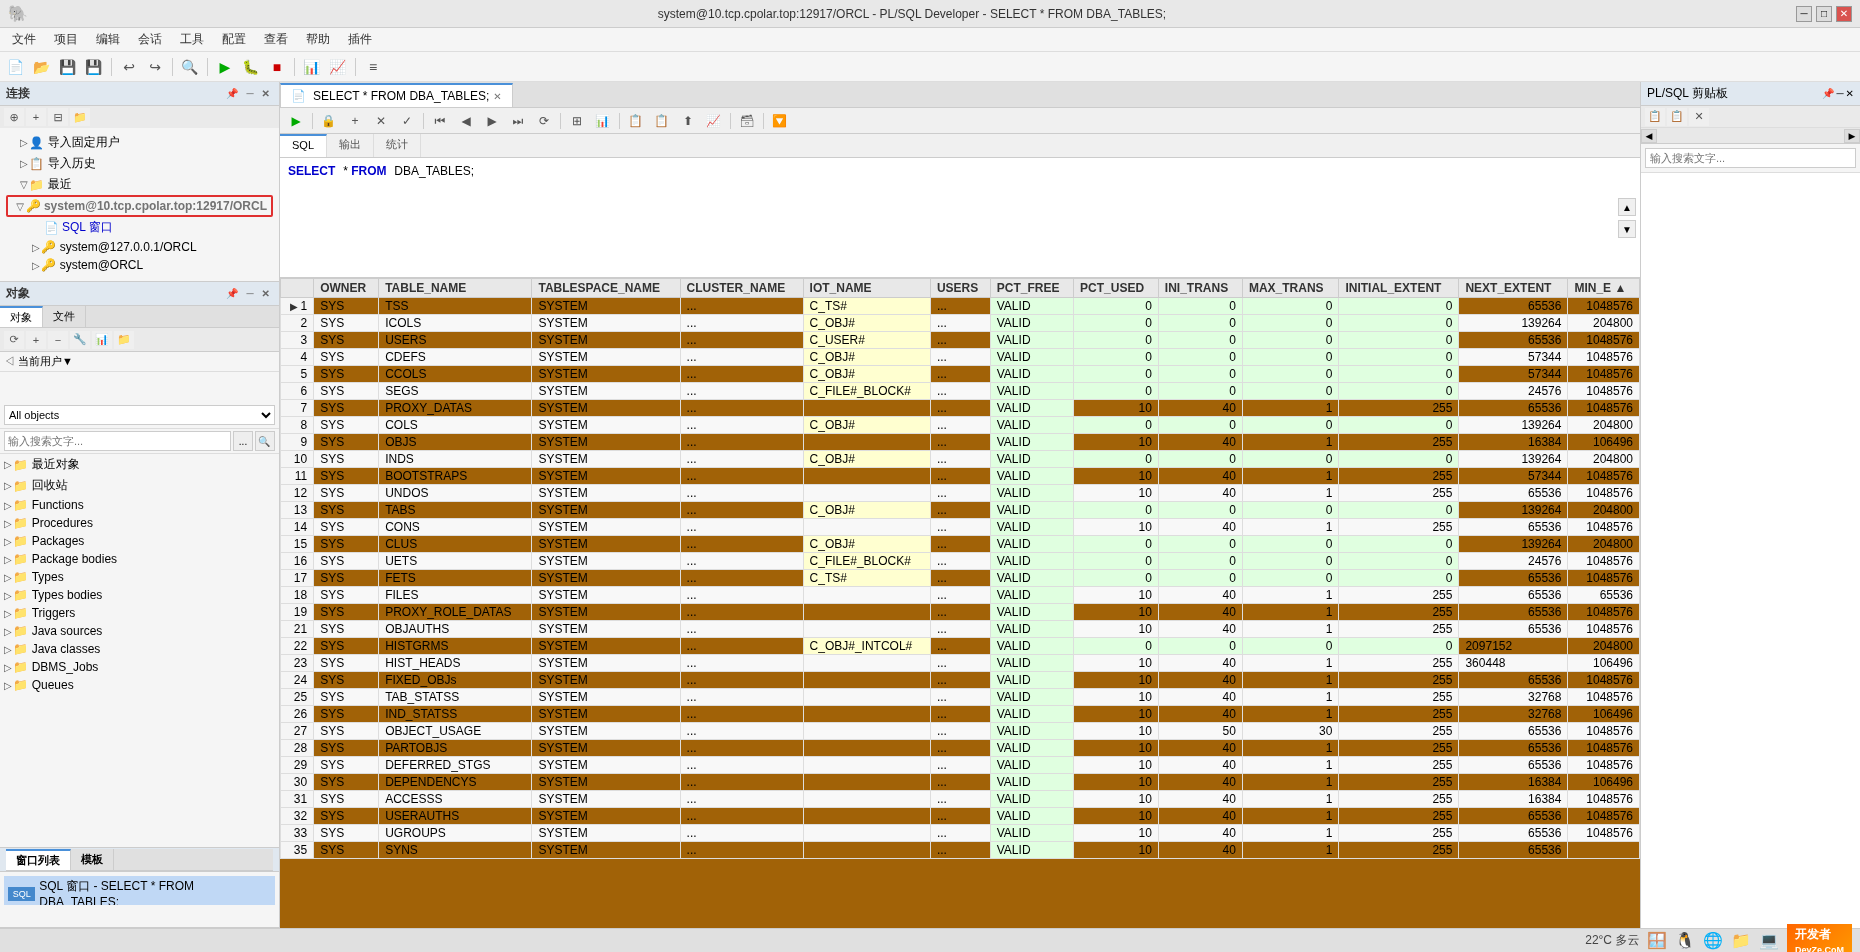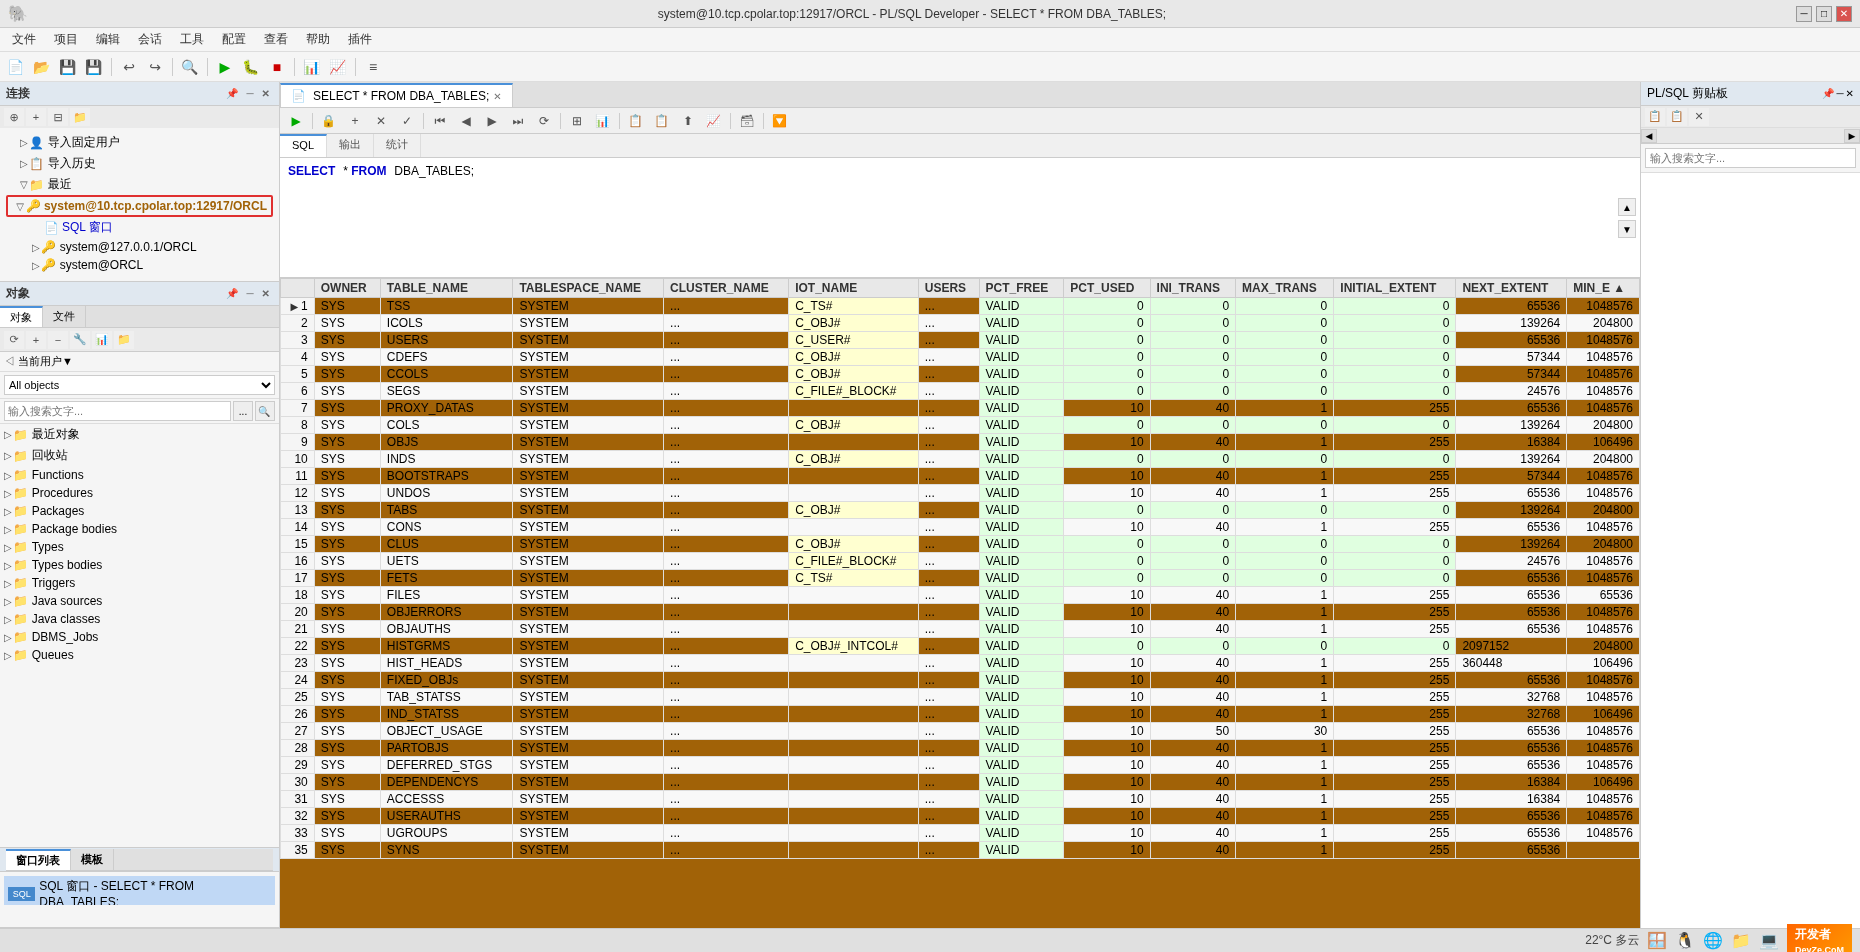--- a/index.html
+++ b/index.html
@@ -83,21 +83,21 @@
     .connection-tree { padding: 4px; overflow: auto; height: calc(100% - 24px); }
     .tree-item { display: flex; align-items: center; padding: 2px 4px; cursor: pointer; white-space: nowrap; }
     .tree-indent { display: inline-block; }
     .tree-arrow { font-size: 10px; margin-right: 2px; color: #555; }
     .tree-icon { margin-right: 3px; font-size: 12px; }
 
     .objects-panel { flex: 1; border-bottom: 1px solid #ccc; overflow: hidden; display: flex; flex-direction: column; }
     .objects-toolbar { height: 24px; background: #eaeaea; display: flex; align-items: center; padding: 0 4px; border-bottom: 1px solid #ccc; gap: 2px; }
     .obj-toolbar-btn { width: 20px; height: 18px; cursor: pointer; display: flex; align-items: center; justify-content: center; border: 1px solid transparent; font-size: 11px; color: #555; }
     .objects-filter { padding: 3px 4px; border-bottom: 1px solid #ddd; }
-    .objects-filter select { width: 100%; height: 20px; border: 1px solid #ccc; background: white; font-size: 11px; }
+    .objects-filter select { width: 100%; height: 20px; border: 1px solid #ccc; background: white; font-size: 11px; margin-top: 30px; }
     .objects-search { display: flex; padding: 2px 4px; border-bottom: 1px solid #ddd; gap: 2px; }
     .objects-search input { flex: 1; height: 20px; border: 1px solid #ccc; padding: 0 3px; font-size: 11px; }
     .objects-search-btn { width: 20px; height: 20px; border: 1px solid #ccc; background: #eee; cursor: pointer; font-size: 10px; }
     .objects-tree { flex: 1; overflow: auto; }
 
     .window-list-panel { height: 80px; border-bottom: 1px solid #ccc; }
     .window-list-tabs { display: flex; background: #e0e0e0; border-bottom: 1px solid #ccc; height: 22px; }
     .wl-tab { padding: 2px 10px; cursor: pointer; border-right: 1px solid #ccc; font-size: 11px; display: flex; align-items: center; }
     .wl-tab.active { background: #fff; border-top: 2px solid #4a90d9; }
     .window-list-content { padding: 4px; overflow: auto; height: calc(100% - 22px - 24px); }
@@ -400,21 +400,21 @@
           <span class="tree-indent" style="width:12px;"></span>
           <span class="tree-arrow">▽</span>
           <span class="tree-icon">📁</span>
           <span>最近</span>
         </div>
 
         <div class="tree-item highlight-box" style="margin:0 2px;">
           <span class="tree-indent" style="width:24px;"></span>
           <span class="tree-arrow">▽</span>
           <span class="tree-icon">🔑</span>
-          <span style="color:#a16207;font-weight:bold;">system@10.tcp.cpolar.top:12917/ORCL</span>
+          <span style="color:#737373;font-weight:bold;">system@10.tcp.cpolar.top:12917/ORCL</span>
         </div>
 
         <div class="tree-item">
           <span class="tree-indent" style="width:36px;"></span>
           <span class="tree-icon">📄</span>
           <span style="color:#0000cc;">SQL 窗口</span>
         </div>
 
         <div class="tree-item">
           <span class="tree-indent" style="width:24px;"></span>
@@ -915,23 +915,23 @@
               <td>...</td>
               <td class="val-green val-valid">VALID</td>
               <td style="text-align: right;">10</td>
               <td style="text-align: right;">40</td>
               <td style="text-align: right;">1</td>
               <td style="text-align: right;">255</td>
               <td style="text-align: right;">65536</td>
               <td style="text-align: right;">65536</td>
             </tr>
             <tr>
-              <td class="row-num">20</td>
-              <td>SYS</td>
-              <td>OBJERRORS</td>
+              <td class="row-num">19</td>
+              <td>SYS</td>
+              <td>PROXY_ROLE_DATAS</td>
               <td>SYSTEM</td>
               <td>...</td>
               <td></td>
               <td>...</td>
               <td class="val-green val-valid">VALID</td>
               <td style="text-align: right;">10</td>
               <td style="text-align: right;">40</td>
               <td style="text-align: right;">1</td>
               <td style="text-align: right;">255</td>
               <td style="text-align: right;">65536</td>

